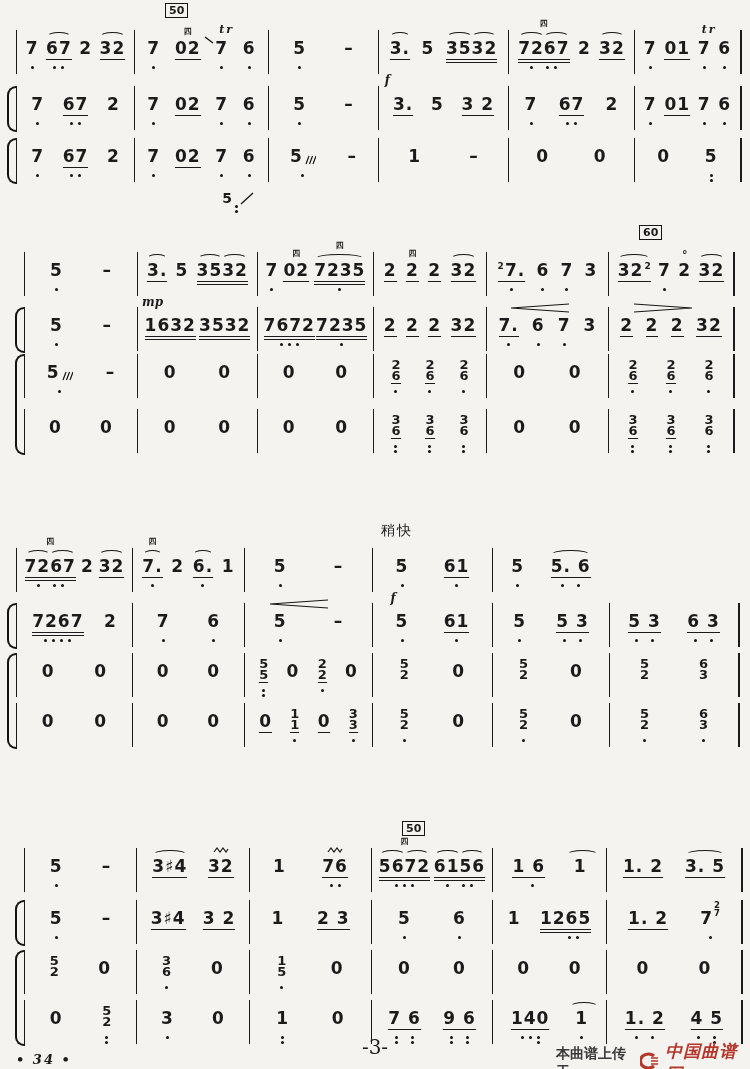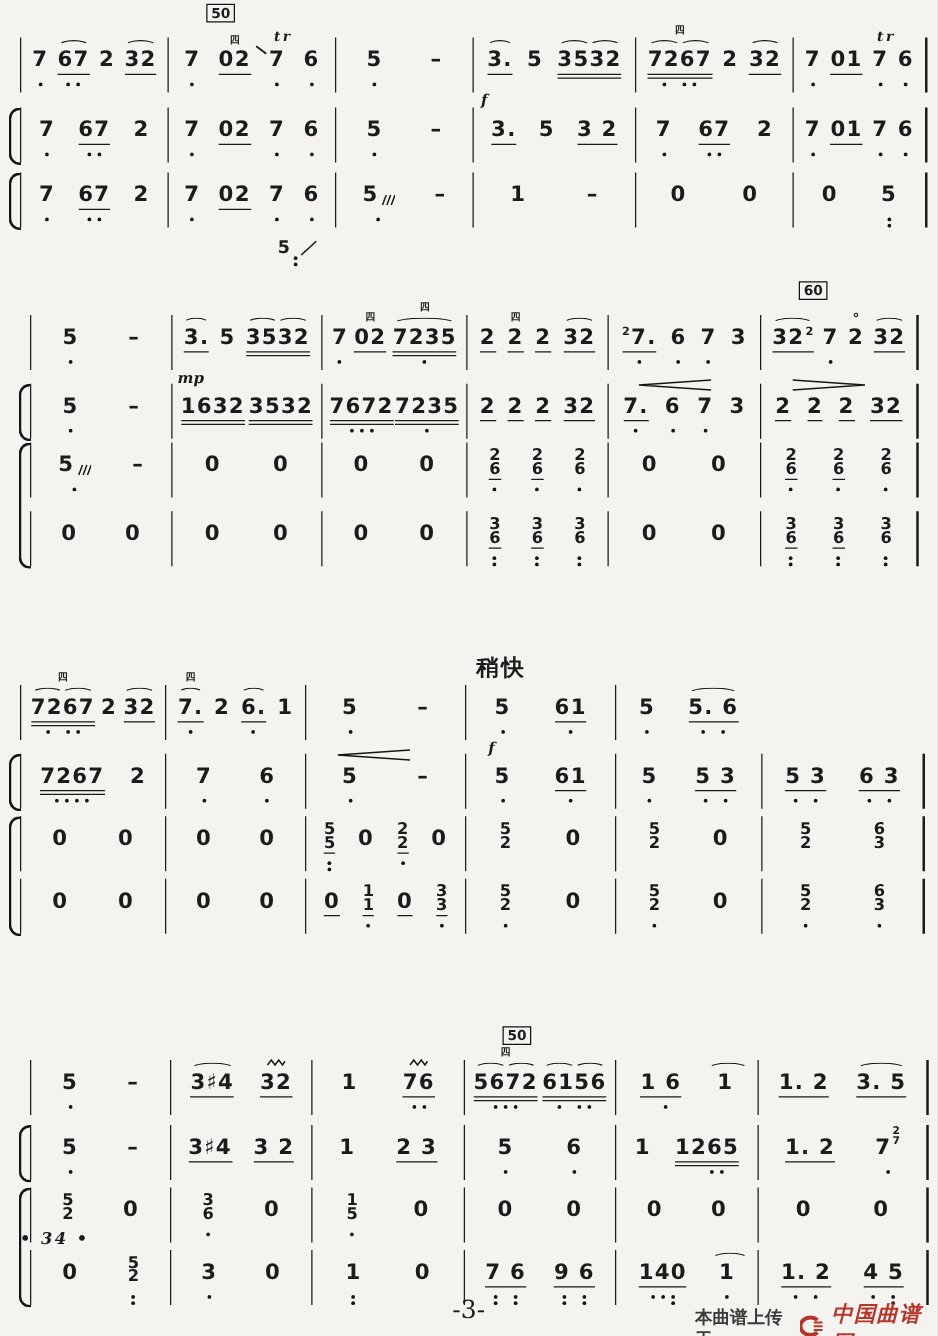--- a/index.html
+++ b/index.html
@@ -24,30 +24,30 @@
   .arcs{display:flex;width:96%;height:7px;margin-bottom:1px;}
   .arc{flex:1;height:7px;border:1.7px solid #161616;border-color:#161616 transparent transparent transparent;border-radius:50%;}
   .mk{position:absolute;top:-12px;left:50%;transform:translateX(-50%);font-size:8px;font-weight:bold;line-height:8px;}
   .orn{position:absolute;top:-17px;right:-6px;font:italic bold 11px "DejaVu Serif",serif;letter-spacing:2px;}
   .ad{position:absolute;top:-10px;left:50%;transform:translateX(-50%);font-size:11px;font-weight:bold;line-height:6px;}
   .sup{font-weight:bold;font-size:9px;position:relative;top:-8px;margin-left:1px;}
   .pre{font-weight:bold;font-size:9px;position:relative;top:-8px;margin-right:1px;}
   .gr{display:flex;flex-direction:column;font-weight:bold;font-size:8.5px;line-height:7.5px;position:relative;top:-10px;margin-left:1px;}
   .box{position:absolute;top:-27px;left:2px;font-weight:bold;font-size:11px;line-height:13px;
        border:1.3px solid #141414;padding:0 3px;margin-left:28px;}
-  .tempo{position:absolute;top:-26px;left:8px;font-weight:bold;font-size:18px;letter-spacing:2px;}
+  .tempo{position:absolute;top:-26px;left:8px;font-weight:normal;font-size:14px;letter-spacing:2px;}
   .dyn{position:absolute;bottom:-13px;left:-5px;font:italic bold 12px "DejaVu Serif",serif;}
   .hp{position:absolute;bottom:-12px;left:20%;width:58%;height:10px;}
   .sub5{position:absolute;top:43px;left:55%;display:flex;align-items:flex-start;}
   .sub5 .num{font-size:14px;}
   .brk{position:absolute;width:8px;border:2.5px solid #141414;border-right:none;
        border-radius:9px 0 0 9px;}
   .trem{margin-left:2px;position:relative;top:3px;}
   .sl{position:absolute;top:-9px;left:-11px;}
-  .footer-left{position:absolute;left:16px;top:984px;font:italic bold 13px "DejaVu Serif",serif;letter-spacing:2px;}
+  .footer-left{position:absolute;left:16px;top:1052px;font:italic bold 13px "DejaVu Serif",serif;letter-spacing:2px;}
   .footer-page{position:absolute;left:0;right:0;top:1035px;text-align:center;font:20px "DejaVu Serif",serif;}
   .watermark{position:absolute;left:556px;top:1040px;display:flex;align-items:center;gap:5px;}
   .wm-prefix{font-weight:bold;font-size:14px;color:#3a3a3a;}
   .wm-brand{font-style:italic;font-weight:bold;font-size:17px;color:#b5362b;letter-spacing:1px;}
   .wm-logo{display:inline-block;}
 </style>
 </head>
 <body>
 
 <div class="page">

